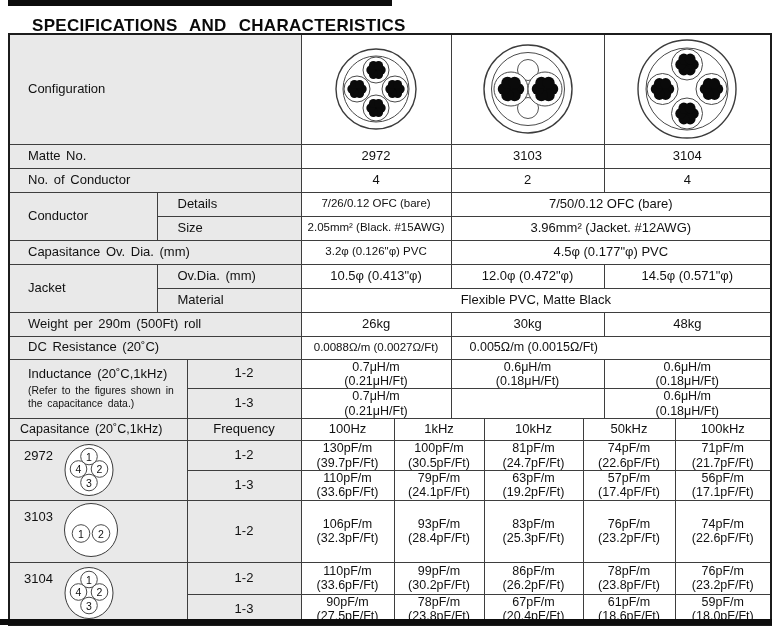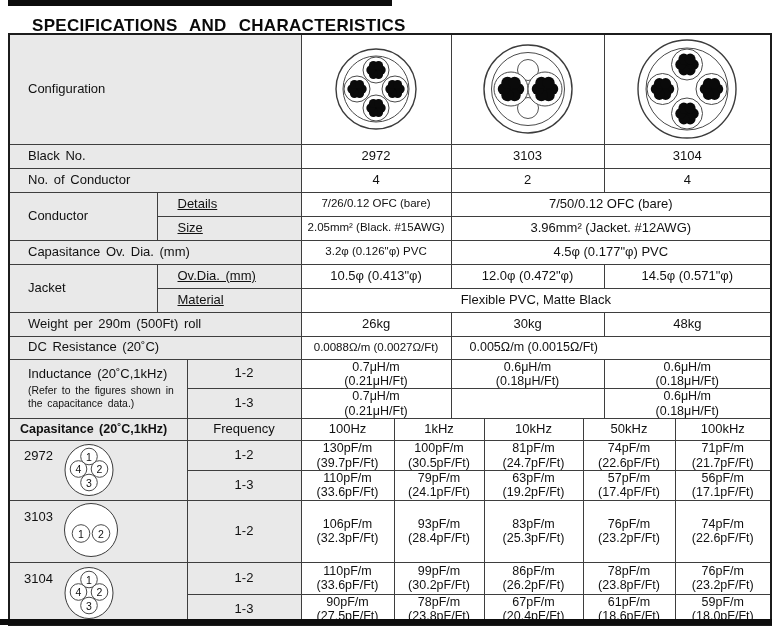--- a/index.html
+++ b/index.html
@@ -17,21 +17,21 @@
   table.spec{
     position:absolute;left:8px;top:33px;width:762px;
     border-collapse:collapse;table-layout:fixed;
     border:2px solid #1c1c1c;
   }
   td{
     border:1px solid #3e3e3e;padding:0;text-align:center;vertical-align:middle;
     font-size:13px;line-height:1.15;overflow:hidden;
   }
   td.lab{background:#e9e9e9;text-align:left;padding-left:18px;word-spacing:2px;}
-  td.sub{background:#e9e9e9;text-align:left;padding-left:20px;word-spacing:2px;text-decoration:underline;}
+  td.sub{background:#e9e9e9;text-align:left;padding-left:20px;word-spacing:2px;}
   td.subc{background:#e9e9e9;text-align:center;}
   td.diagcell{background:#fff;}
   td.pre{white-space:pre-line;font-size:12.5px;}
   td.sm{font-size:11.5px;}
   td.leftv{text-align:left;padding-left:18px;font-size:12.5px;}
   .indlabel{display:block;font-size:13px;}
   .indnote{display:block;font-size:10.4px;margin-top:2px;line-height:1.25;}
   .partcell{display:flex;align-items:center;gap:8px;padding-left:14px;background:transparent;}
   .partnum{font-size:13px;transform:translateY(-14px);}
   svg{display:inline-block;vertical-align:middle;}
@@ -115,21 +115,21 @@
             <circle class="cc" cx="26.5" cy="51" r="15.5"></circle>
         <use href="#st" transform="translate(51 26.5) scale(1.15)"></use>
             <use href="#st" transform="translate(75.5 51) scale(1.15)"></use>
         <use href="#st" transform="translate(51 75.5) scale(1.15)"></use>
             <use href="#st" transform="translate(26.5 51) scale(1.15)"></use>
       </svg>
     </td>
   </tr>
 
   <tr style="height:24px">
-    <td class="lab" colspan="3">Black No.</td>
+    <td class="lab" colspan="3">Matte No.</td>
     <td colspan="2">2972</td>
     <td colspan="3">3103</td>
     <td colspan="2">3104</td>
   </tr>
 
   <tr style="height:24px">
     <td class="lab" colspan="3">No. of Conductor</td>
     <td colspan="2">4</td>
     <td colspan="3">2</td>
     <td colspan="2">4</td>
@@ -194,21 +194,21 @@
   <tr style="height:27px">
     <td class="subc">1-3</td>
     <td colspan="2" class="pre">0.7μH/m
 (0.21μH/Ft)</td>
     <td colspan="3" class="pre"></td>
     <td colspan="2" class="pre">0.6μH/m
 (0.18μH/Ft)</td>
   </tr>
 
   <tr style="height:22px">
-    <td class="lab" colspan="2" style="padding-left:10px;font-size:12.5px;font-weight:bold;">Capasitance (20˚C,1kHz)</td>
+    <td class="lab" colspan="2" style="padding-left:10px;font-size:12.5px;">Capasitance (20˚C,1kHz)</td>
     <td class="subc">Frequency</td>
     <td>100Hz</td>
     <td colspan="2">1kHz</td>
     <td>10kHz</td>
     <td colspan="2">50kHz</td>
     <td>100kHz</td>
   </tr>
 
   <tr style="height:30px">
     <td class="lab" colspan="2" rowspan="2" style="padding-left:0;">

